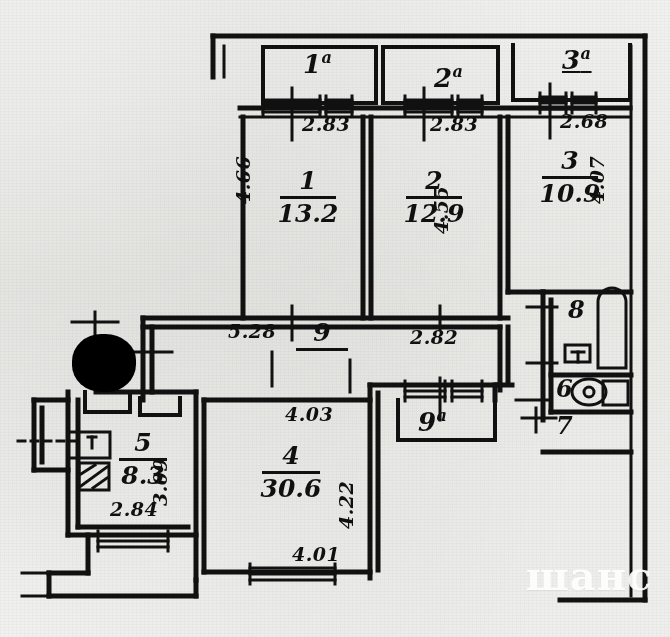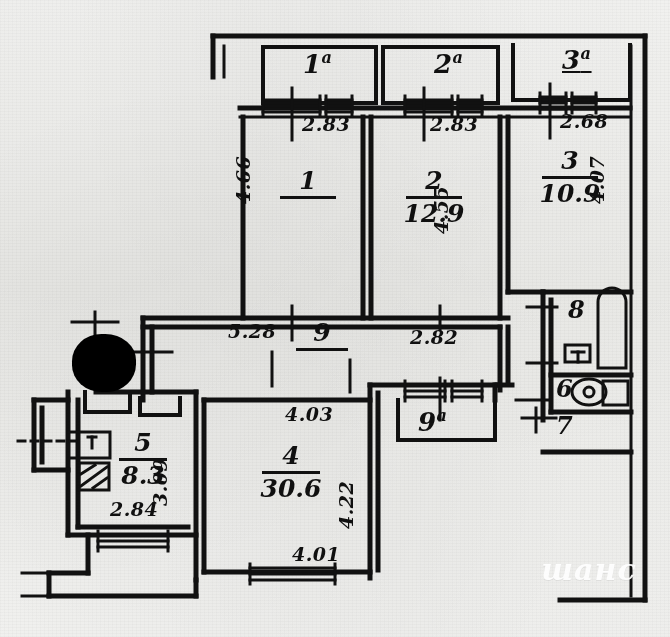--- a/index.html
+++ b/index.html
@@ -51,22 +51,22 @@
   #blackout{
     position:absolute;background:#000;
     border-radius:46% 48% 45% 47%/47% 45% 48% 46%;
   }
   #watermark{
     position:absolute;text-align:center;pointer-events:none;
     color:rgba(255,255,255,.92);
     text-shadow:0 1px 0 rgba(0,0,0,.06);
   }
   #watermark .wm-main{
-    display:block;font-family:"DejaVu Serif",serif;font-style:italic;
-    font-size:30px;font-weight:700;letter-spacing:1px;
+    display:block;font-family:"DejaVu Serif",serif;
+    font-size:40px;font-weight:700;letter-spacing:1px;
   }
   #watermark .wm-sub{
     display:block;font-family:"Liberation Sans",sans-serif;
     font-size:13px;letter-spacing:5px;margin-top:-3px;
   }
 </style>
 </head>
 <body>
 
 <div id="plan-root">
@@ -318,21 +318,21 @@
         <path d="M550 84 L550 138"></path>
       </g>
     </g>
   </svg>
 
   <div id="blackout" style="left:72px;top:334px;width:64px;height:58px;"></div>
 
   <div class="hw big" style="left:303px;top:50px;">
     <span>1</span><span class="sup">a</span>
   </div>
-  <div class="hw big" style="left:434px;top:50px;">
+  <div class="hw big" style="left:434px;top:64px;">
     <span>2</span><span class="sup">a</span>
   </div>
   <div class="hw big" style="left:562px;top:46px;text-decoration:underline;">
     <span>3</span><span class="sup">a</span>
   </div>
   <div class="hw big" style="left:418px;top:408px;">
     <span>9</span><span class="sup">a</span>
   </div>
 
   <div class="hw dim" style="left:302px;top:115px;">2.83</div>
@@ -350,20 +350,21 @@
   <div class="hw dim" style="left:285px;top:405px;">4.03</div>
   <div class="hw dim" style="left:292px;top:545px;">4.01</div>
   <div class="hw dim rot90" style="left:356px;top:510px;">4.22</div>
 
   <div class="hw dim rot90" style="left:170px;top:487px;">3.09</div>
   <div class="hw dim" style="left:110px;top:500px;">2.84</div>
 
   <div class="room-label" style="left:272px;top:168px;width:72px;">
     <span class="num">1</span>
     <span class="bar" style="width:56px;"></span>
+    <span class="area">13.2</span>
   </div>
 
   <div class="room-label" style="left:398px;top:168px;width:72px;">
     <span class="num">2</span>
     <span class="bar" style="width:56px;"></span>
     <span class="area">12.9</span>
   </div>
 
   <div class="room-label" style="left:534px;top:148px;width:72px;">
     <span class="num">3</span>

